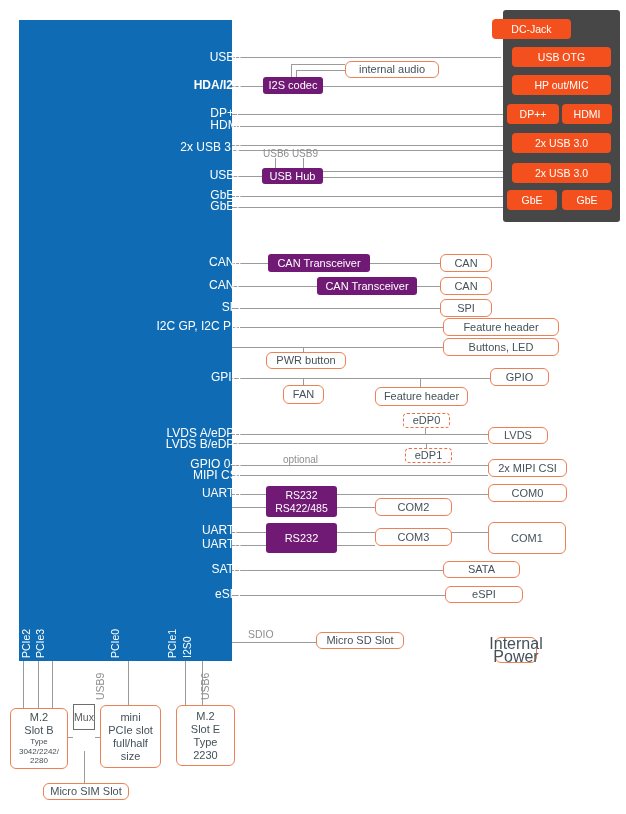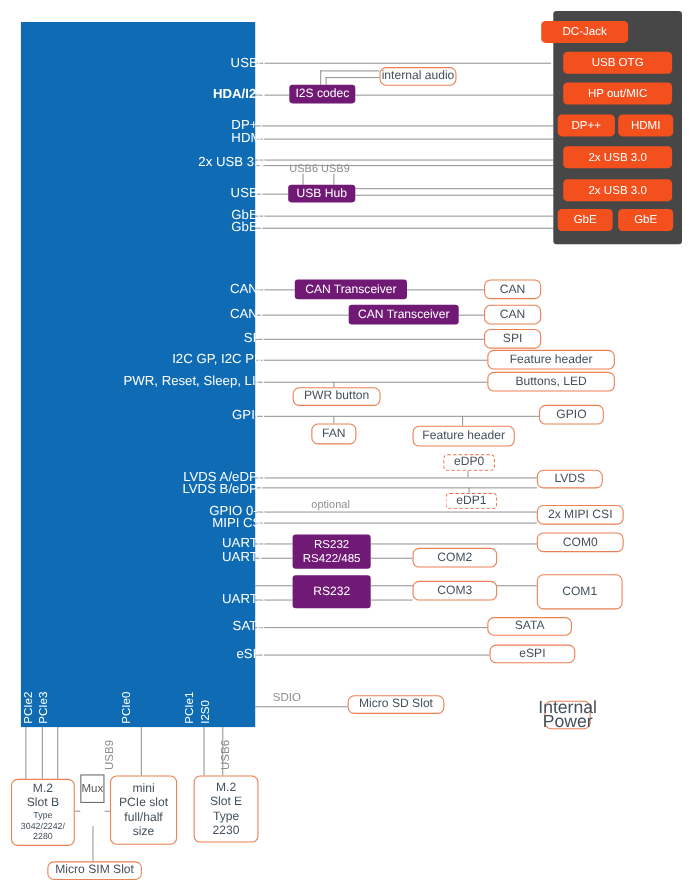--- a/index.html
+++ b/index.html
@@ -104,28 +104,27 @@
     <div class="pin" style="top:87px">DP++</div>
     <div class="pin" style="top:99px">HDMI</div>
     <div class="pin" style="top:121px">2x USB 3.0</div>
     <div class="pin" style="top:149px">USB1</div>
     <div class="pin" style="top:169px">GbE0</div>
     <div class="pin" style="top:180px">GbE1</div>
     <div class="pin" style="top:236px">CAN0</div>
     <div class="pin" style="top:259px">CAN1</div>
     <div class="pin" style="top:281px">SPI</div>
     <div class="pin" style="top:300px">I2C GP, I2C PM</div>
-    <div class="pin" style="top:320px">PWR, Reset, Sleep, LID</div>
     <div class="pin" style="top:351px">GPIO</div>
     <div class="pin" style="top:407px">LVDS A/eDP0</div>
     <div class="pin" style="top:418px">LVDS B/eDP1</div>
     <div class="pin" style="top:438px">GPIO 0-3</div>
     <div class="pin" style="top:449px">MIPI CSI</div>
     <div class="pin" style="top:467px">UART0</div>
-    <div class="pin" style="top:480px">UART2</div>
+    <div class="pin" style="top:504px">UART2</div>
     <div class="pin" style="top:518px">UART3</div>
     <div class="pin" style="top:543px">SATA</div>
     <div class="pin" style="top:568px">eSPI</div>
   </div>
 
   <div class="vlabel" style="left:17px;top:646px">USB4</div>
   <div class="vlabel" style="left:32px;top:646px">PCIe2</div>
   <div class="vlabel" style="left:46px;top:646px">PCIe3</div>
   <div class="vlabel" style="left:121px;top:646px">PCIe0</div>
   <div class="vlabel" style="left:178px;top:646px">PCIe1</div>
@@ -149,21 +148,21 @@
   <div class="btn" style="left:492px;top:19px;width:79px;height:20px">DC-Jack</div>
   <div class="btn" style="left:512px;top:47px;width:99px;height:20px">USB OTG</div>
   <div class="btn" style="left:512px;top:75px;width:99px;height:20px">HP out/MIC</div>
   <div class="btn" style="left:507px;top:104px;width:52px;height:20px">DP++</div>
   <div class="btn" style="left:562px;top:104px;width:50px;height:20px">HDMI</div>
   <div class="btn" style="left:512px;top:133px;width:99px;height:20px">2x USB 3.0</div>
   <div class="btn" style="left:512px;top:163px;width:99px;height:20px">2x USB 3.0</div>
   <div class="btn" style="left:507px;top:190px;width:50px;height:20px">GbE</div>
   <div class="btn" style="left:562px;top:190px;width:50px;height:20px">GbE</div>
 
-  <div class="obox" style="left:345px;top:61px;width:70px;height:17px">internal audio</div>
+  <div class="obox" style="left:345px;top:61px;width:94px;height:17px">internal audio</div>
   <div class="obox" style="left:266px;top:352px;width:80px;height:17px">PWR button</div>
   <div class="obox" style="left:283px;top:385px;width:41px;height:19px">FAN</div>
   <div class="obox" style="left:375px;top:387px;width:93px;height:19px">Feature header</div>
   <div class="obox dashed" style="left:403px;top:413px;width:47px;height:15px">eDP0</div>
   <div class="obox dashed" style="left:405px;top:448px;width:47px;height:15px">eDP1</div>
   <div class="obox" style="left:440px;top:254px;width:52px;height:18px">CAN</div>
   <div class="obox" style="left:440px;top:277px;width:52px;height:18px">CAN</div>
   <div class="obox" style="left:440px;top:299px;width:52px;height:18px">SPI</div>
   <div class="obox" style="left:443px;top:318px;width:116px;height:18px">Feature header</div>
   <div class="obox" style="left:443px;top:338px;width:116px;height:18px">Buttons, LED</div>

